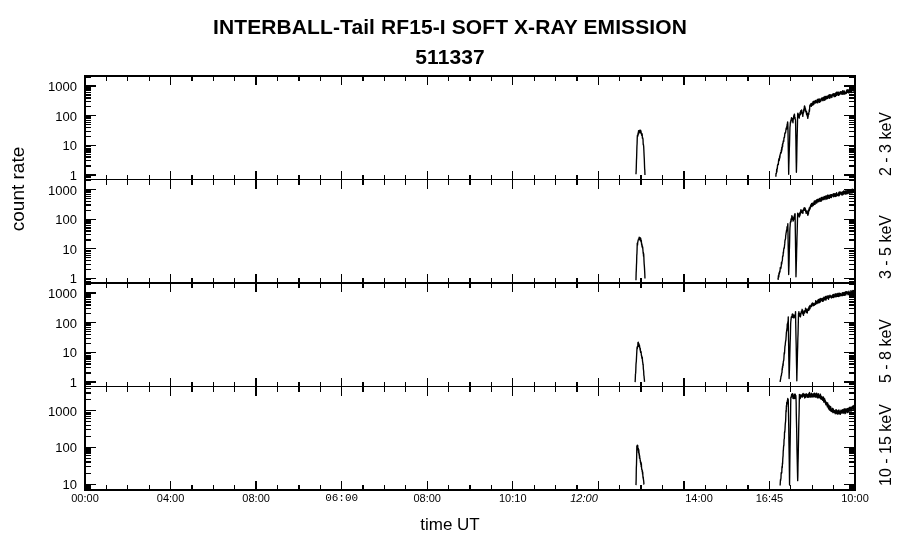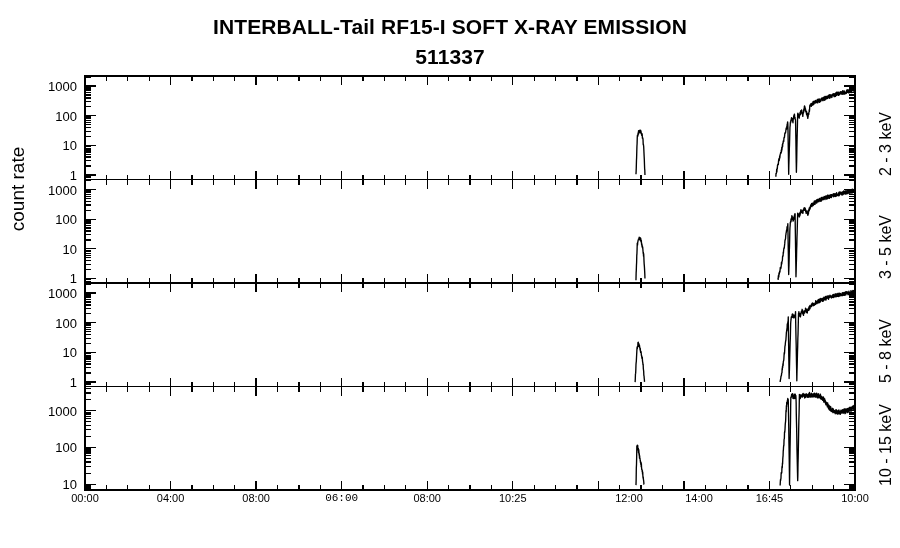--- a/index.html
+++ b/index.html
@@ -31,20 +31,21 @@
 <body>
 
 <div id="fig">
 
   <div class="title-block">
     <div class="title-line">INTERBALL-Tail RF15-I SOFT X-RAY EMISSION</div>
     <div class="title-line">511337</div>
   </div>
 
   <div class="ylabel">count rate</div>
+  <div class="xlabel">time UT</div>
 
   <div id="ytick-layer">
       <div class="ytick-lbl" style="left: 0px; width: 77px; top: 86.1337px;">1000</div>
       <div class="ytick-lbl" style="left: 0px; width: 77px; top: 115.728px;">100</div>
       <div class="ytick-lbl" style="left: 0px; width: 77px; top: 145.322px;">10</div>
       <div class="ytick-lbl" style="left: 0px; width: 77px; top: 174.916px;">1</div>
       <div class="ytick-lbl" style="left: 0px; width: 77px; top: 189.634px;">1000</div>
       <div class="ytick-lbl" style="left: 0px; width: 77px; top: 219.228px;">100</div>
       <div class="ytick-lbl" style="left: 0px; width: 77px; top: 248.822px;">10</div>
       <div class="ytick-lbl" style="left: 0px; width: 77px; top: 278.416px;">1</div>
@@ -61,22 +62,22 @@
       <div class="band-lbl" style="left: 877px; top: 279px;">3 - 5 keV</div>
       <div class="band-lbl" style="left: 877px; top: 382.5px;">5 - 8 keV</div>
       <div class="band-lbl" style="left: 877px; top: 486px;">10 - 15 keV</div>
     </div>
   <div class="xtick-row" id="xtick-layer">
       <div class="xtick-lbl" style="left: 85px;">00:00</div>
       <div class="xtick-lbl" style="left: 170.556px;">04:00</div>
       <div class="xtick-lbl" style="left: 256.111px;">08:00</div>
       <div class="xtick-lbl" style="left: 341.667px; font-family: Liberation Mono, monospace;">06:00</div>
       <div class="xtick-lbl" style="left: 427.222px;">08:00</div>
-      <div class="xtick-lbl" style="left: 512.778px;">10:25</div>
-      <div class="xtick-lbl" style="left: 629px;">12:00</div>
+      <div class="xtick-lbl" style="left: 512.778px;">10:10</div>
+      <div class="xtick-lbl" style="left: 584px; font-style: italic;">12:00</div>
       <div class="xtick-lbl" style="left: 699px;">14:00</div>
       <div class="xtick-lbl" style="left: 769.444px;">16:45</div>
       <div class="xtick-lbl" style="left: 855px;">10:00</div>
     </div>
 
   <svg id="plot-svg" width="900" height="548">
       <rect x="85" y="76" width="770" height="103.5" fill="none" stroke="#000000" stroke-width="1.6" shape-rendering="crispEdges"></rect>
       <line x1="85" y1="179.5" x2="91" y2="179.5" stroke="#000000" stroke-width="1.3" shape-rendering="crispEdges"></line>
       <line x1="855" y1="179.5" x2="849" y2="179.5" stroke="#000000" stroke-width="1.3" shape-rendering="crispEdges"></line>
       <line x1="85" y1="177.7837834262924" x2="91" y2="177.7837834262924" stroke="#000000" stroke-width="1.3" shape-rendering="crispEdges"></line>

